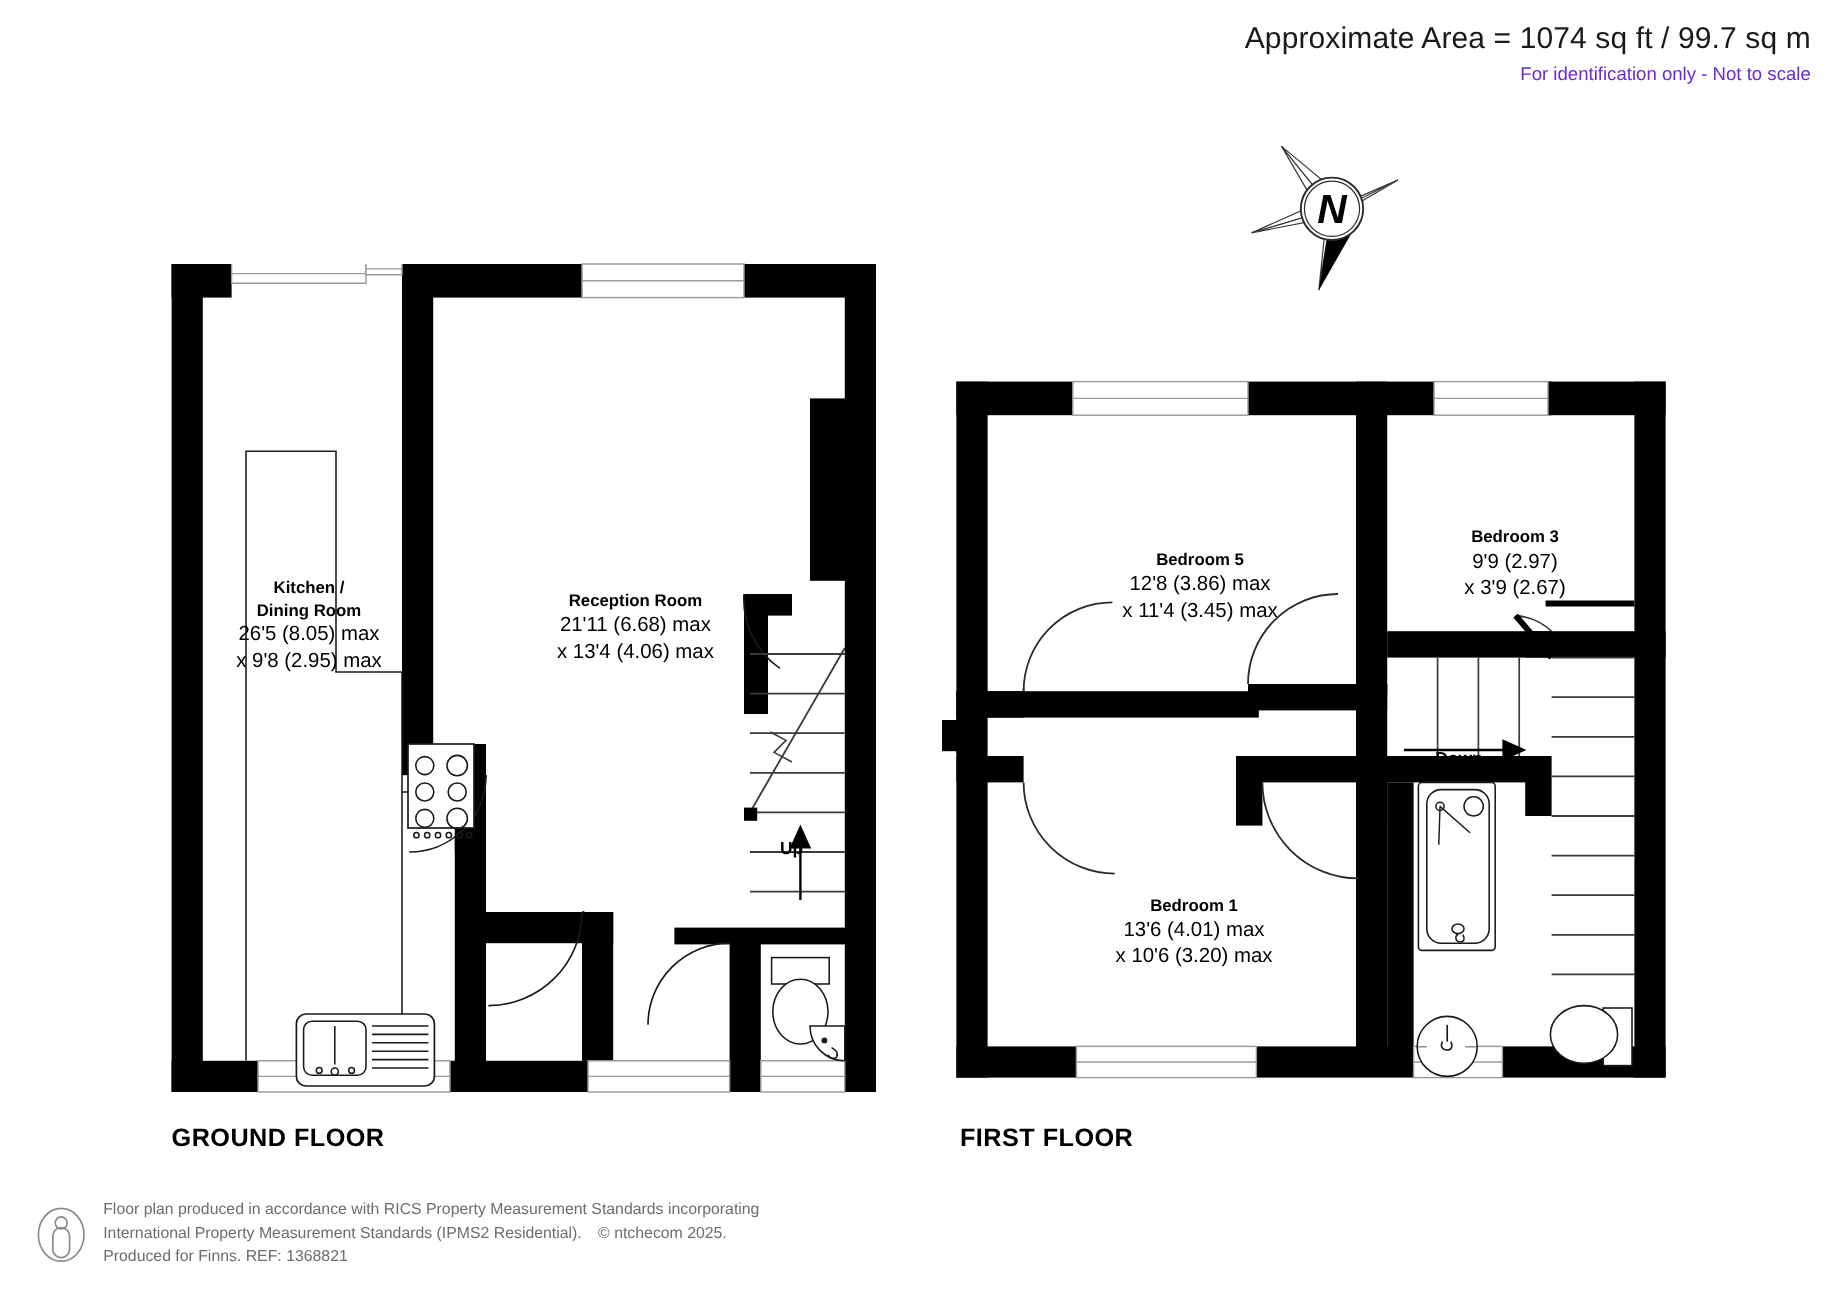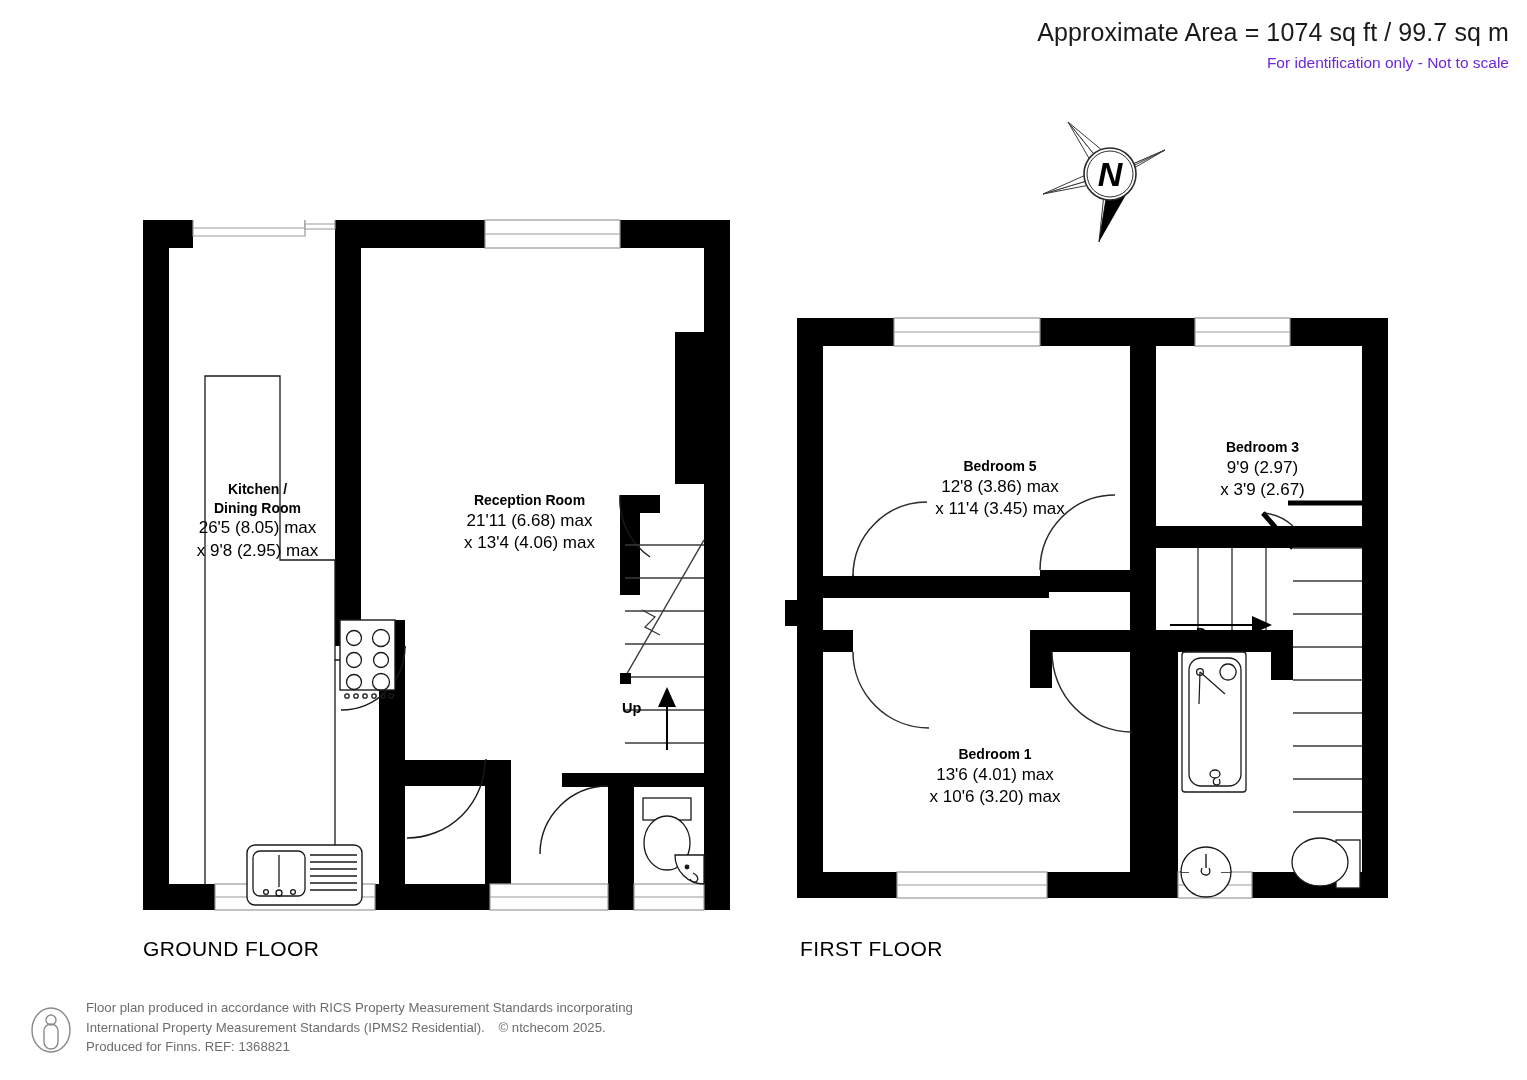--- a/index.html
+++ b/index.html
@@ -42,21 +42,21 @@
   }
   .plan {
     position: absolute;
   }
   #ground-plan { left: 130px; top: 205px; }
   #first-plan  { left: 785px; top: 300px; }
 
   .floor-title {
     position: absolute;
     font-size: 21px;
-    font-weight: normal;
+    font-weight: bold;
     letter-spacing: 0.4px;
     color: #000;
   }
   #ground-title { left: 143px; top: 937px; }
   #first-title  { left: 800px; top: 937px; }
 
   .room-label {
     position: absolute;
     text-align: center;
     line-height: 1.33;
@@ -72,21 +72,21 @@
     font-size: 17px;
     display: block;
   }
 
   .stair-word {
     position: absolute;
     font-size: 14.5px;
     font-weight: bold;
     color: #000;
   }
-  #up-word   { left: 622px; top: 700px; }
+  #up-word   { left: 650px; top: 700px; }
   #down-word { left: 1196px; top: 625px; }
 
   .footer {
     position: absolute;
     left: 30px;
     top: 998px;
     display: flex;
     align-items: flex-end;
     gap: 14px;
   }

